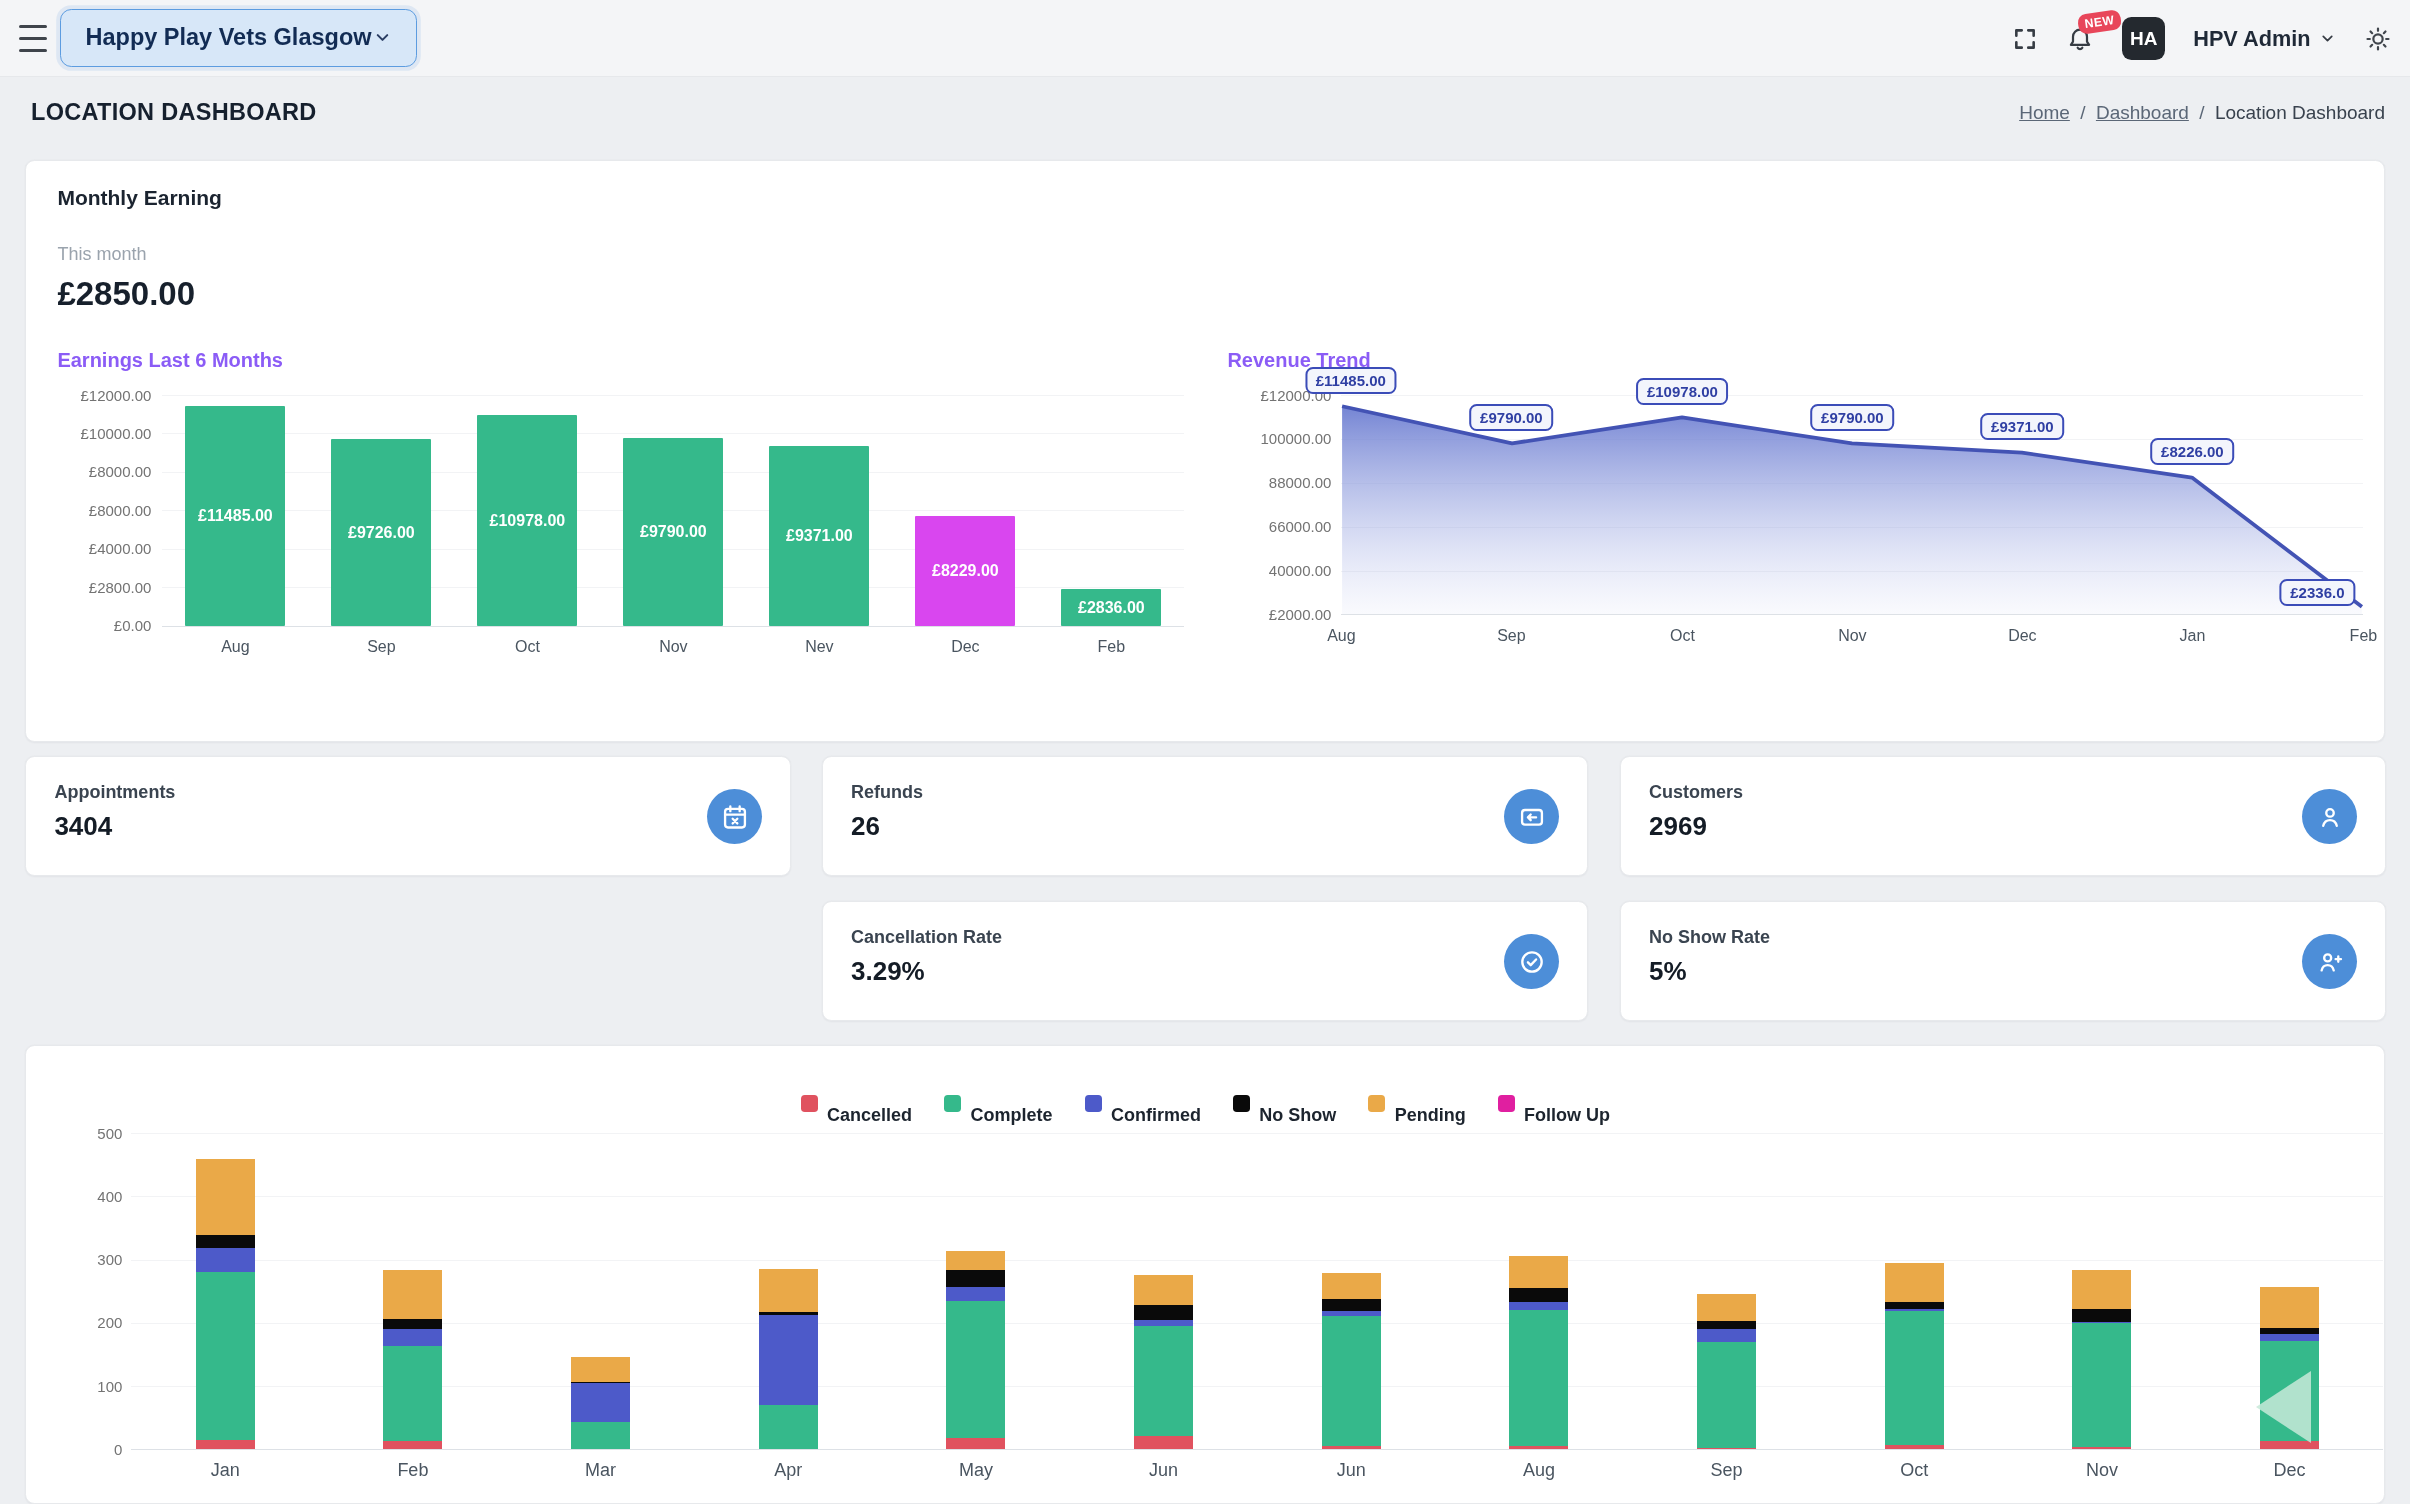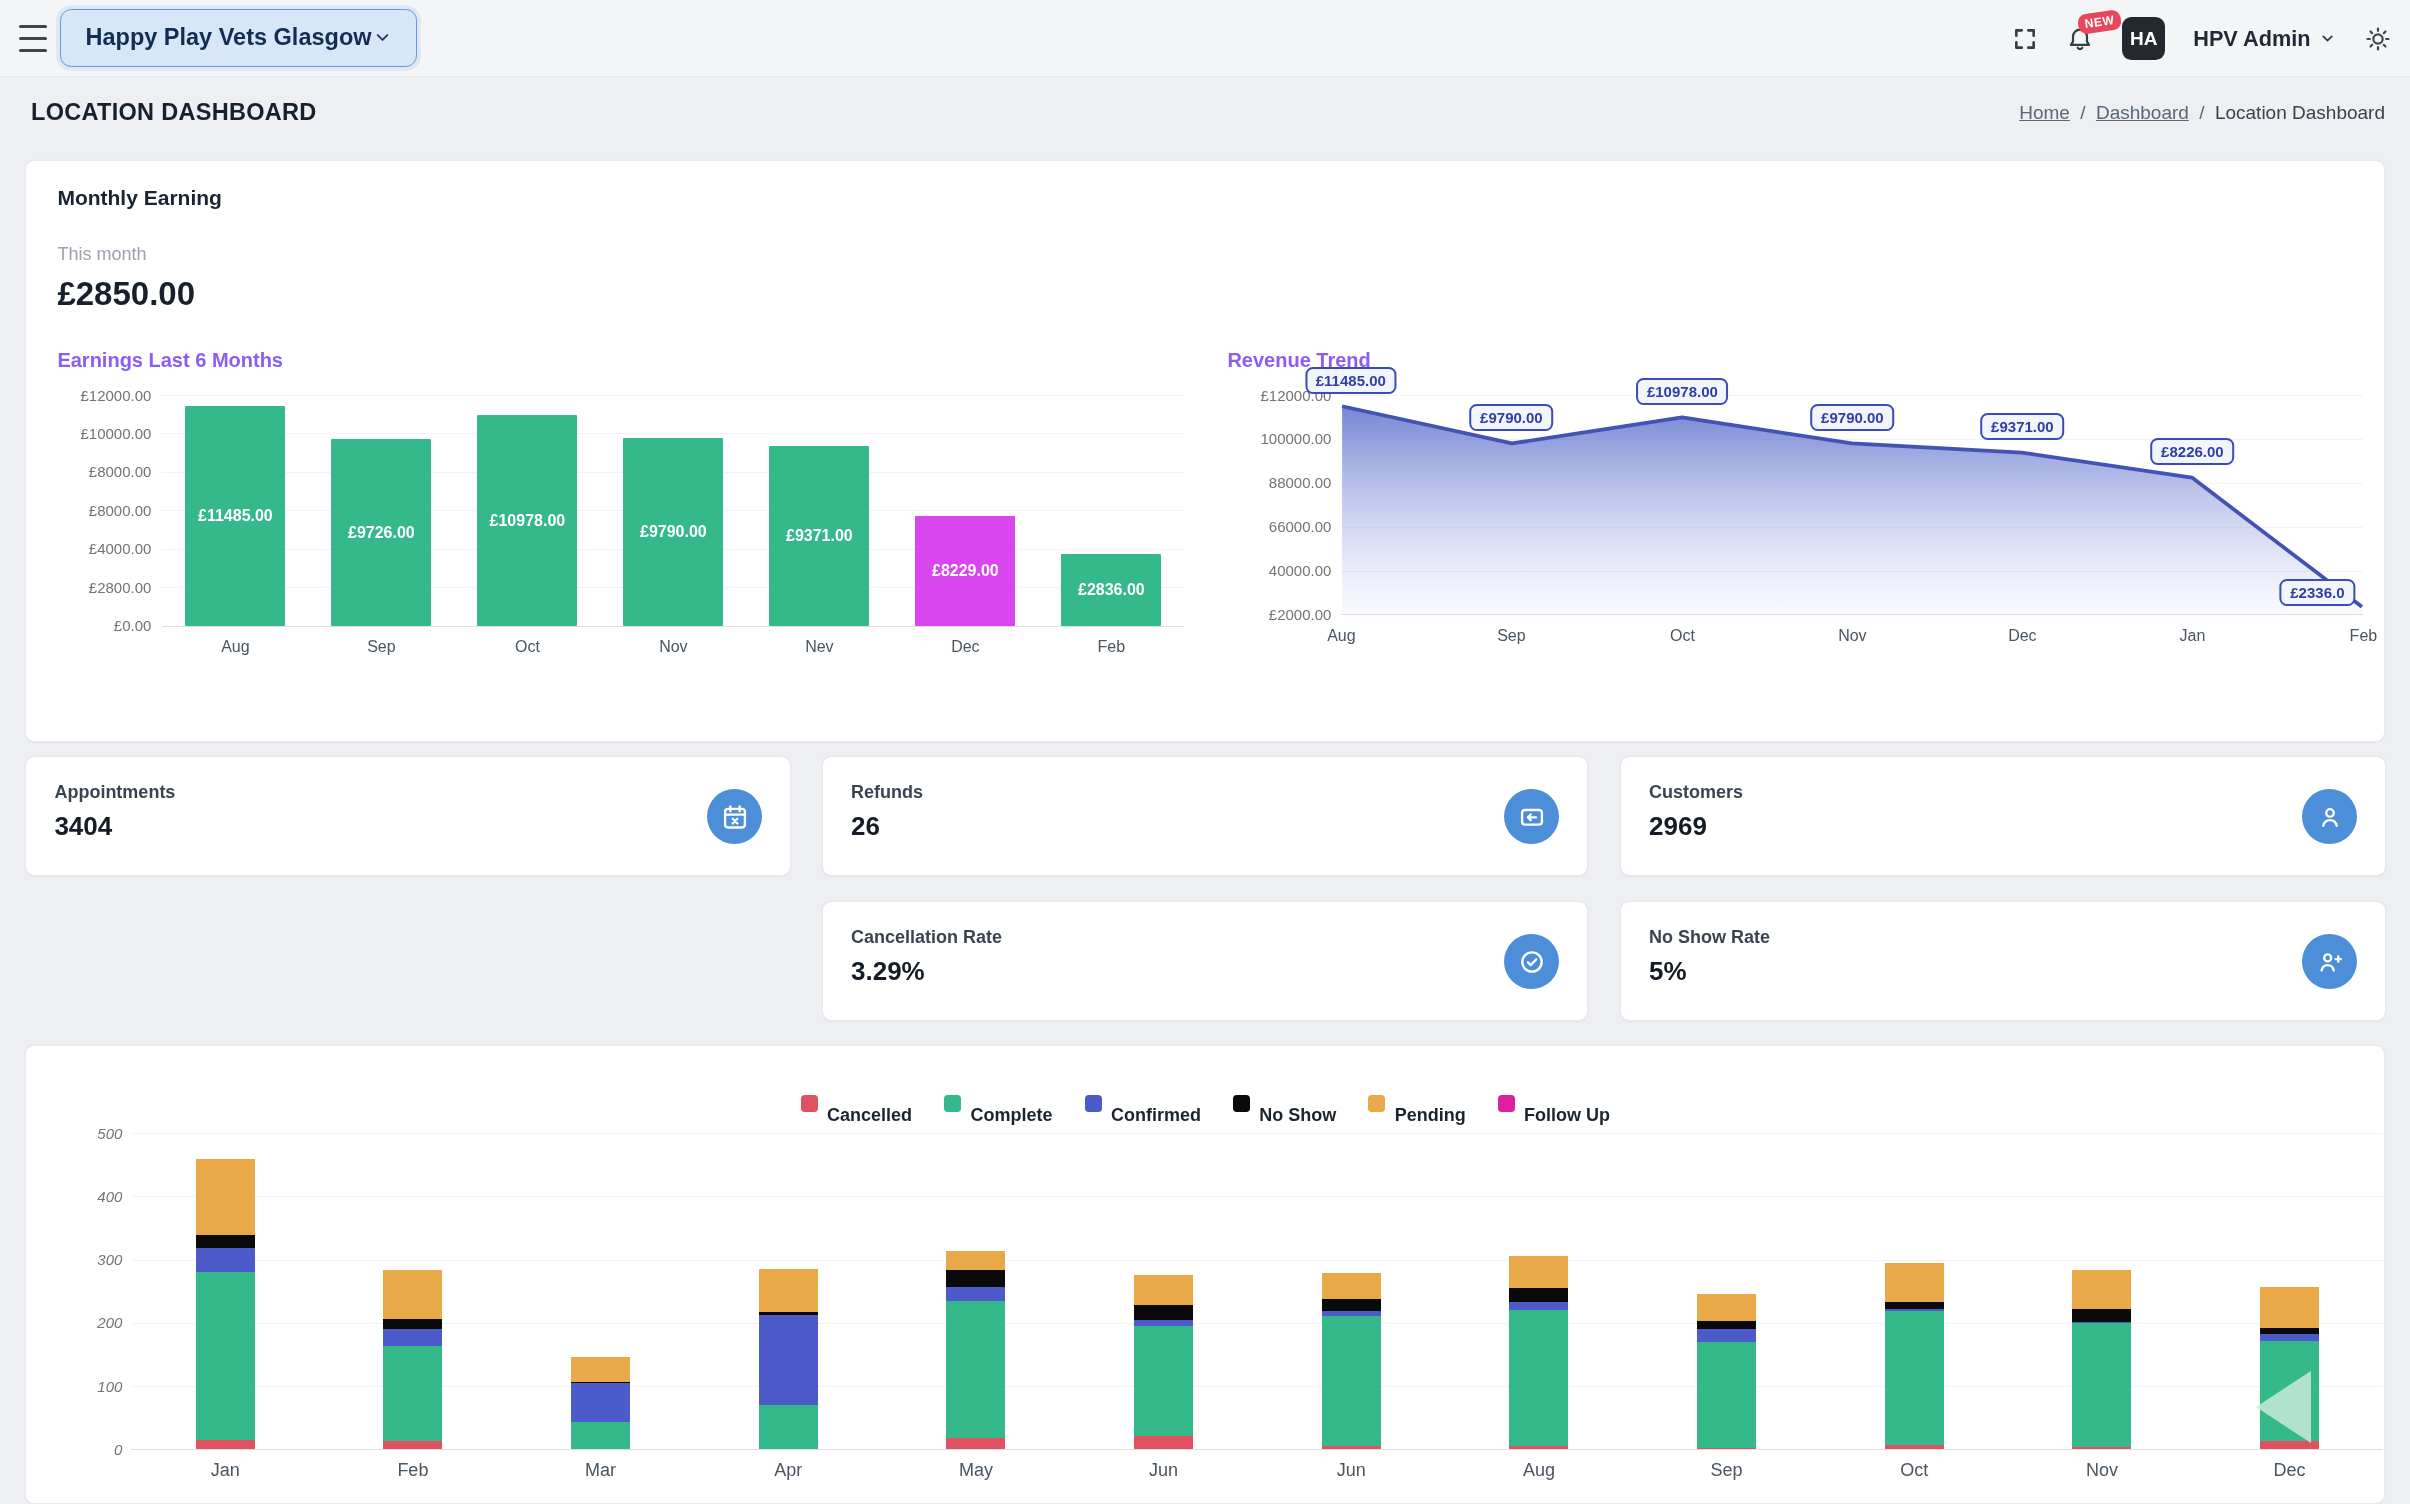--- a/index.html
+++ b/index.html
@@ -72,21 +72,21 @@
   .stat-icon { position:absolute; right:28px; top:32px; width:55px; height:55px; border-radius:50%;
     display:flex; align-items:center; justify-content:center; cursor:pointer; }
 
   
   .bottom-card { left:25.4px; top:1045px; width:2360px; height:459px; overflow:hidden; }
   .legend { position:absolute; left:0; top:34px; width:100%; display:flex; justify-content:center; gap:32px; }
   .legend-item { display:flex; align-items:center; gap:9.4px; cursor:pointer; }
   .swatch { width:17px; height:17px; border-radius:3.8px; }
   .legend-label { font-size:18px; font-weight:600; color:#1c242e;margin-top:25px; }
   #stacked-chart { left:0; top:0; width:2360px; height:459px; }
-  #s-yaxis { left:28px; width:68px; height:316px; top:87px; position:absolute;font-style:italic; }
+  #s-yaxis { left:28px; width:68px; height:316px; top:87px; position:absolute; }
   #s-plot { left:105px; top:87px; width:2252px; height:316px; }
   #s-xaxis { left:105px; top:414px; width:2252px; }
   .s-xlab { font-size:18px; color:#4a5560; }
   .stack { display:flex; flex-direction:column-reverse; width:59px; }
   .seg { width:100%; }
   .arrow-overlay { position:absolute; left:2230px; top:325px; width:0; height:0;
     border-top:36px solid transparent; border-bottom:36px solid transparent;
     border-right:55px solid rgba(199,233,216,.85); z-index:4; }
   svg.icon { display:block; }
 </style>
@@ -203,21 +203,21 @@
               <div class="bar" style="height: 180px; background: rgb(53, 185, 139);">
                 <div class="bar-label">£9371.00</div>
               </div>
             </div>
             <div class="slot">
               <div class="bar" style="height: 110px; background: #d946ef;">
                 <div class="bar-label">£8229.00</div>
               </div>
             </div>
             <div class="slot">
-              <div class="bar" style="height: 72px; background: rgb(53, 185, 139);">
+              <div class="bar" style="height: 37px; background: rgb(53, 185, 139);">
                 <div class="bar-label">£2836.00</div>
               </div>
             </div>
           </div>
       </div>
       <div class="xaxis" id="e-xaxis">
           <div class="slot xlab">Aug</div>
           <div class="slot xlab">Sep</div>
           <div class="slot xlab">Oct</div>
           <div class="slot xlab">Nov</div>

